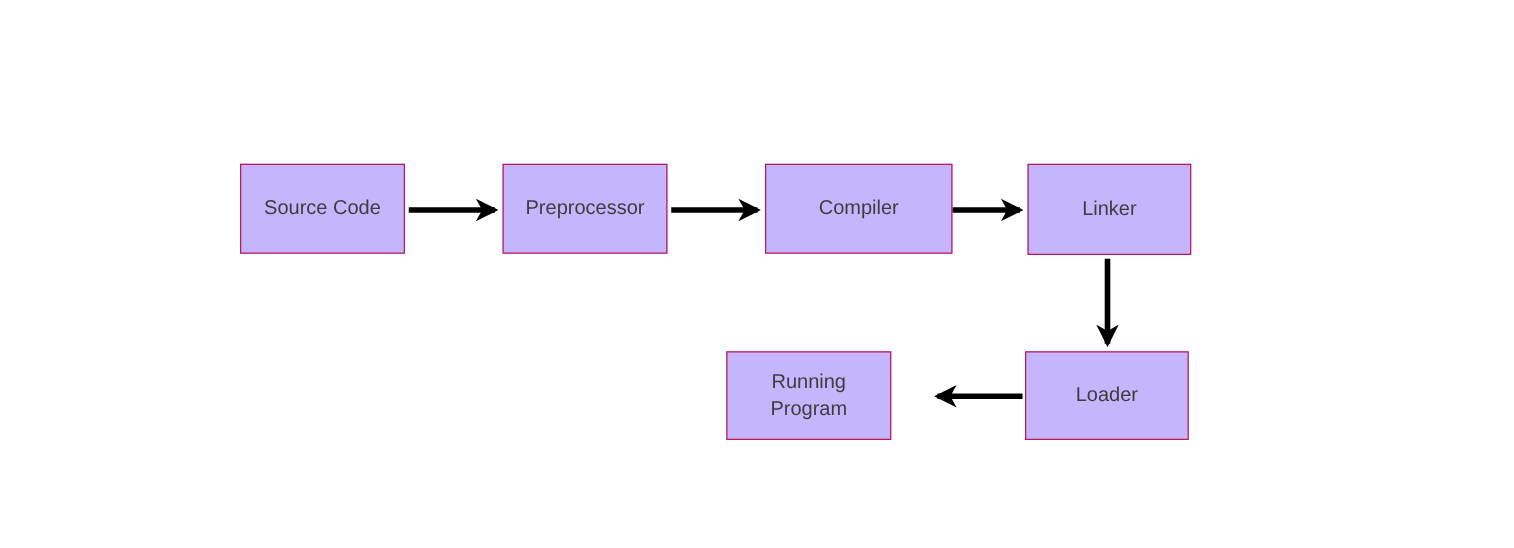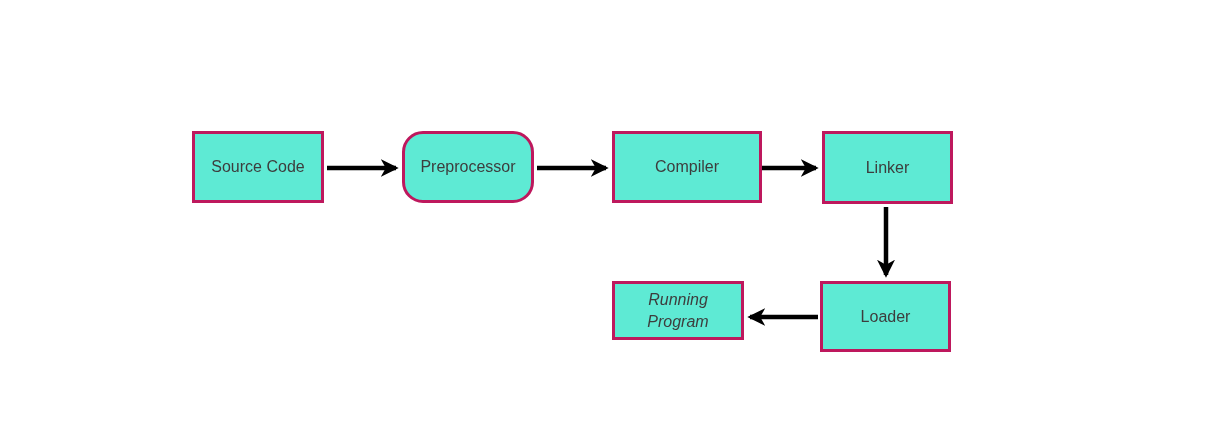--- a/index.html
+++ b/index.html
@@ -19,37 +19,37 @@
     position: absolute;
     left: 0;
     top: 0;
     width: 1211px;
     height: 438px;
     pointer-events: none;
   }
   .node {
     position: absolute;
     box-sizing: border-box;
-    background: #5eead4;
-    border: 3px solid #be185d;
+    background: #c4b5fd;
+    border: 1px solid #be185d;
     display: flex;
     align-items: center;
     justify-content: center;
     text-align: center;
     color: #3d3d3d;
     font-size: 16px;
     line-height: 1.35;
     padding: 0 10px;
   }
   .node-source-code   { left: 192px; top: 131px; width: 132px; height: 72px; }
-  .node-preprocessor  { left: 402px; top: 131px; width: 132px; height: 72px; border-radius: 21px; }
+  .node-preprocessor  { left: 402px; top: 131px; width: 132px; height: 72px; }
   .node-compiler      { left: 612px; top: 131px; width: 150px; height: 72px; }
   .node-linker        { left: 822px; top: 131px; width: 131px; height: 73px; }
   .node-loader        { left: 820px; top: 281px; width: 131px; height: 71px; }
-  .node-running       { left: 612px; top: 281px; width: 132px; height: 59px; font-style: italic; }
+  .node-running       { left: 581px; top: 281px; width: 132px; height: 71px; }
   .label-narrow { display: inline-block; max-width: 90px; }
 </style>
 </head>
 <body>
 
 <div class="canvas">
 
   <svg class="arrow-layer" width="1211" height="438" viewBox="0 0 1211 438" xmlns="http://www.w3.org/2000/svg">
     <defs>
       <marker id="head" viewBox="0 0 10 10" refX="8.5" refY="5" markerWidth="4" markerHeight="4" orient="auto-start-reverse">

